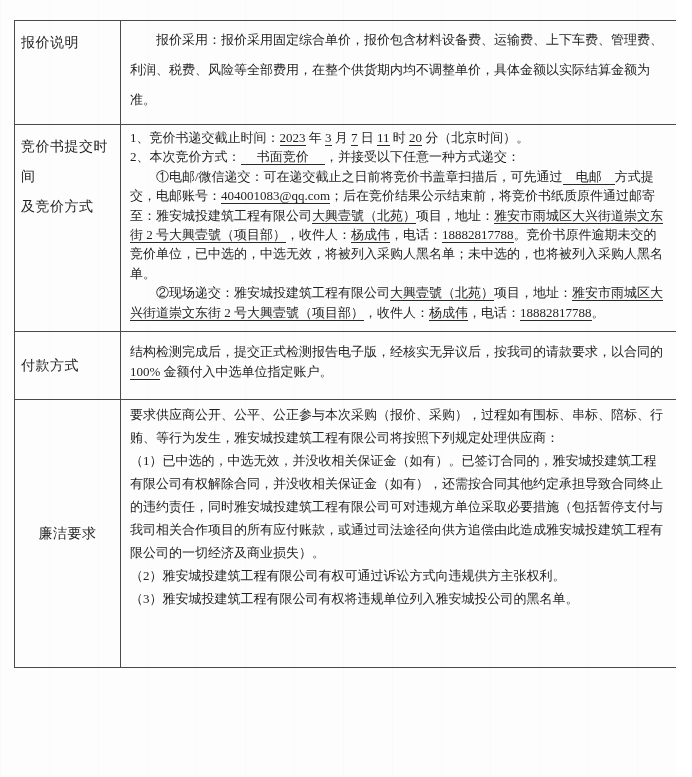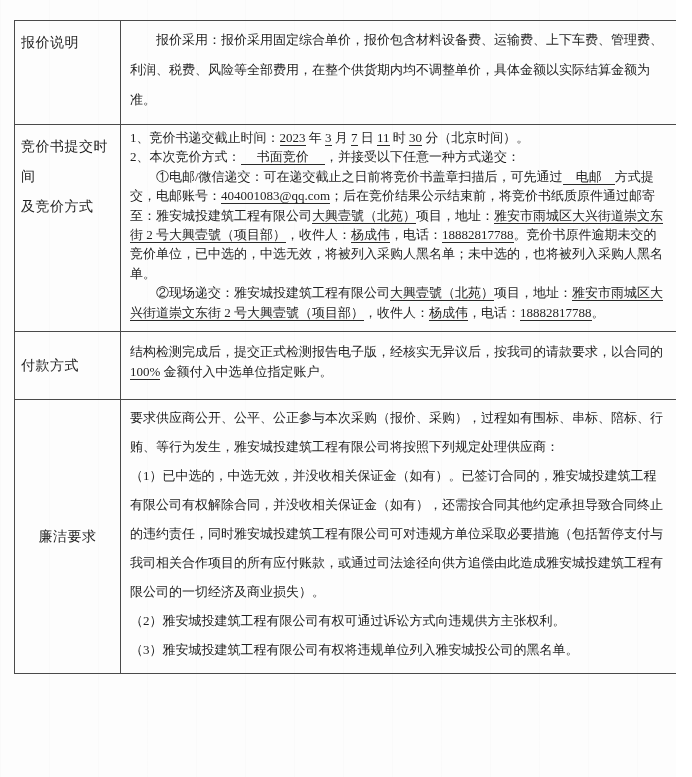--- a/index.html
+++ b/index.html
@@ -42,21 +42,21 @@
   p.para{margin:0;}
   .indent{text-indent:2em;}
   
   tr.r0 td{height:68px;}
   tr.r0 td.cnt{line-height:30px;padding-top:4px;}
   tr.r1 td{height:174px;}
   tr.r1 td.cnt{line-height:19.4px;padding-top:3px;}
   tr.r2 td{height:56px;}
   tr.r2 td.cnt{line-height:20px;vertical-align:middle;}
   tr.r3 td{height:255px;}
-  tr.r3 td.cnt{line-height:29px;padding-top:3px;margin-left:48px;}
+  tr.r3 td.cnt{line-height:23px;padding-top:3px;margin-left:48px;}
   
   .u{
     border-bottom:1px solid #2a2a2a;
     padding-bottom:0px;
   }
 </style>
 </head>
 <body>
 
 <div class="sheet">
@@ -71,21 +71,21 @@
       <td class="lbl">报价说明</td>
       <td class="cnt">
         <p class="para indent"><span>报价采用：报价采用固定综合单价，报价包含材料设备费、运输费、上下车费、管理费、利润、税费、风险等全部费用，在整个供货期内均不调整单价，具体金额以实际结算金额为准。</span></p>
       </td>
     </tr>
 
     <tr class="r1">
       <td class="lbl">竞价书提交时间
 及竞价方式</td>
       <td class="cnt">
-        <p class="para"><span>1、竞价书递交截止时间：</span><span class="u">2023</span><span> 年 </span><span class="u">3</span><span> 月 </span><span class="u">7</span><span> 日 </span><span class="u">11</span><span> 时 </span><span class="u">30</span><span> 分（北京时间）。</span></p>
+        <p class="para"><span>1、竞价书递交截止时间：</span><span class="u">2023</span><span> 年 </span><span class="u">3</span><span> 月 </span><span class="u">7</span><span> 日 </span><span class="u">11</span><span> 时 </span><span class="u">20</span><span> 分（北京时间）。</span></p>
         <p class="para"><span>2、本次竞价方式：</span><span class="u">　 书面竞价 　</span><span>，并接受以下任意一种方式递交：</span></p>
         <p class="para indent"><span>①电邮/微信递交：可在递交截止之日前将竞价书盖章扫描后，可先通过</span><span class="u">　电邮　</span><span>方式提交，电邮账号：</span><span class="u">404001083@qq.com</span><span>；后在竞价结果公示结束前，将竞价书纸质原件通过邮寄至：雅安城投建筑工程有限公司</span><span class="u">大興壹號（北苑）</span><span>项目，地址：</span><span class="u">雅安市雨城区大兴街道崇文东街 2 号大興壹號（项目部）</span><span>，收件人：</span><span class="u">杨成伟</span><span>，电话：</span><span class="u">18882817788</span><span>。竞价书原件逾期未交的竞价单位，已中选的，中选无效，将被列入采购人黑名单；未中选的，也将被列入采购人黑名单。</span></p>
         <p class="para indent"><span>②现场递交：雅安城投建筑工程有限公司</span><span class="u">大興壹號（北苑）</span><span>项目，地址：</span><span class="u">雅安市雨城区大兴街道崇文东街 2 号大興壹號（项目部）</span><span>，收件人：</span><span class="u">杨成伟</span><span>，电话：</span><span class="u">18882817788</span><span>。</span></p>
       </td>
     </tr>
 
     <tr class="r2">
       <td class="lbl mid">付款方式</td>
       <td class="cnt">
         <p class="para"><span>结构检测完成后，提交正式检测报告电子版，经核实无异议后，按我司的请款要求，以合同的 </span><span class="u">100%</span><span> 金额付入中选单位指定账户。</span></p>

